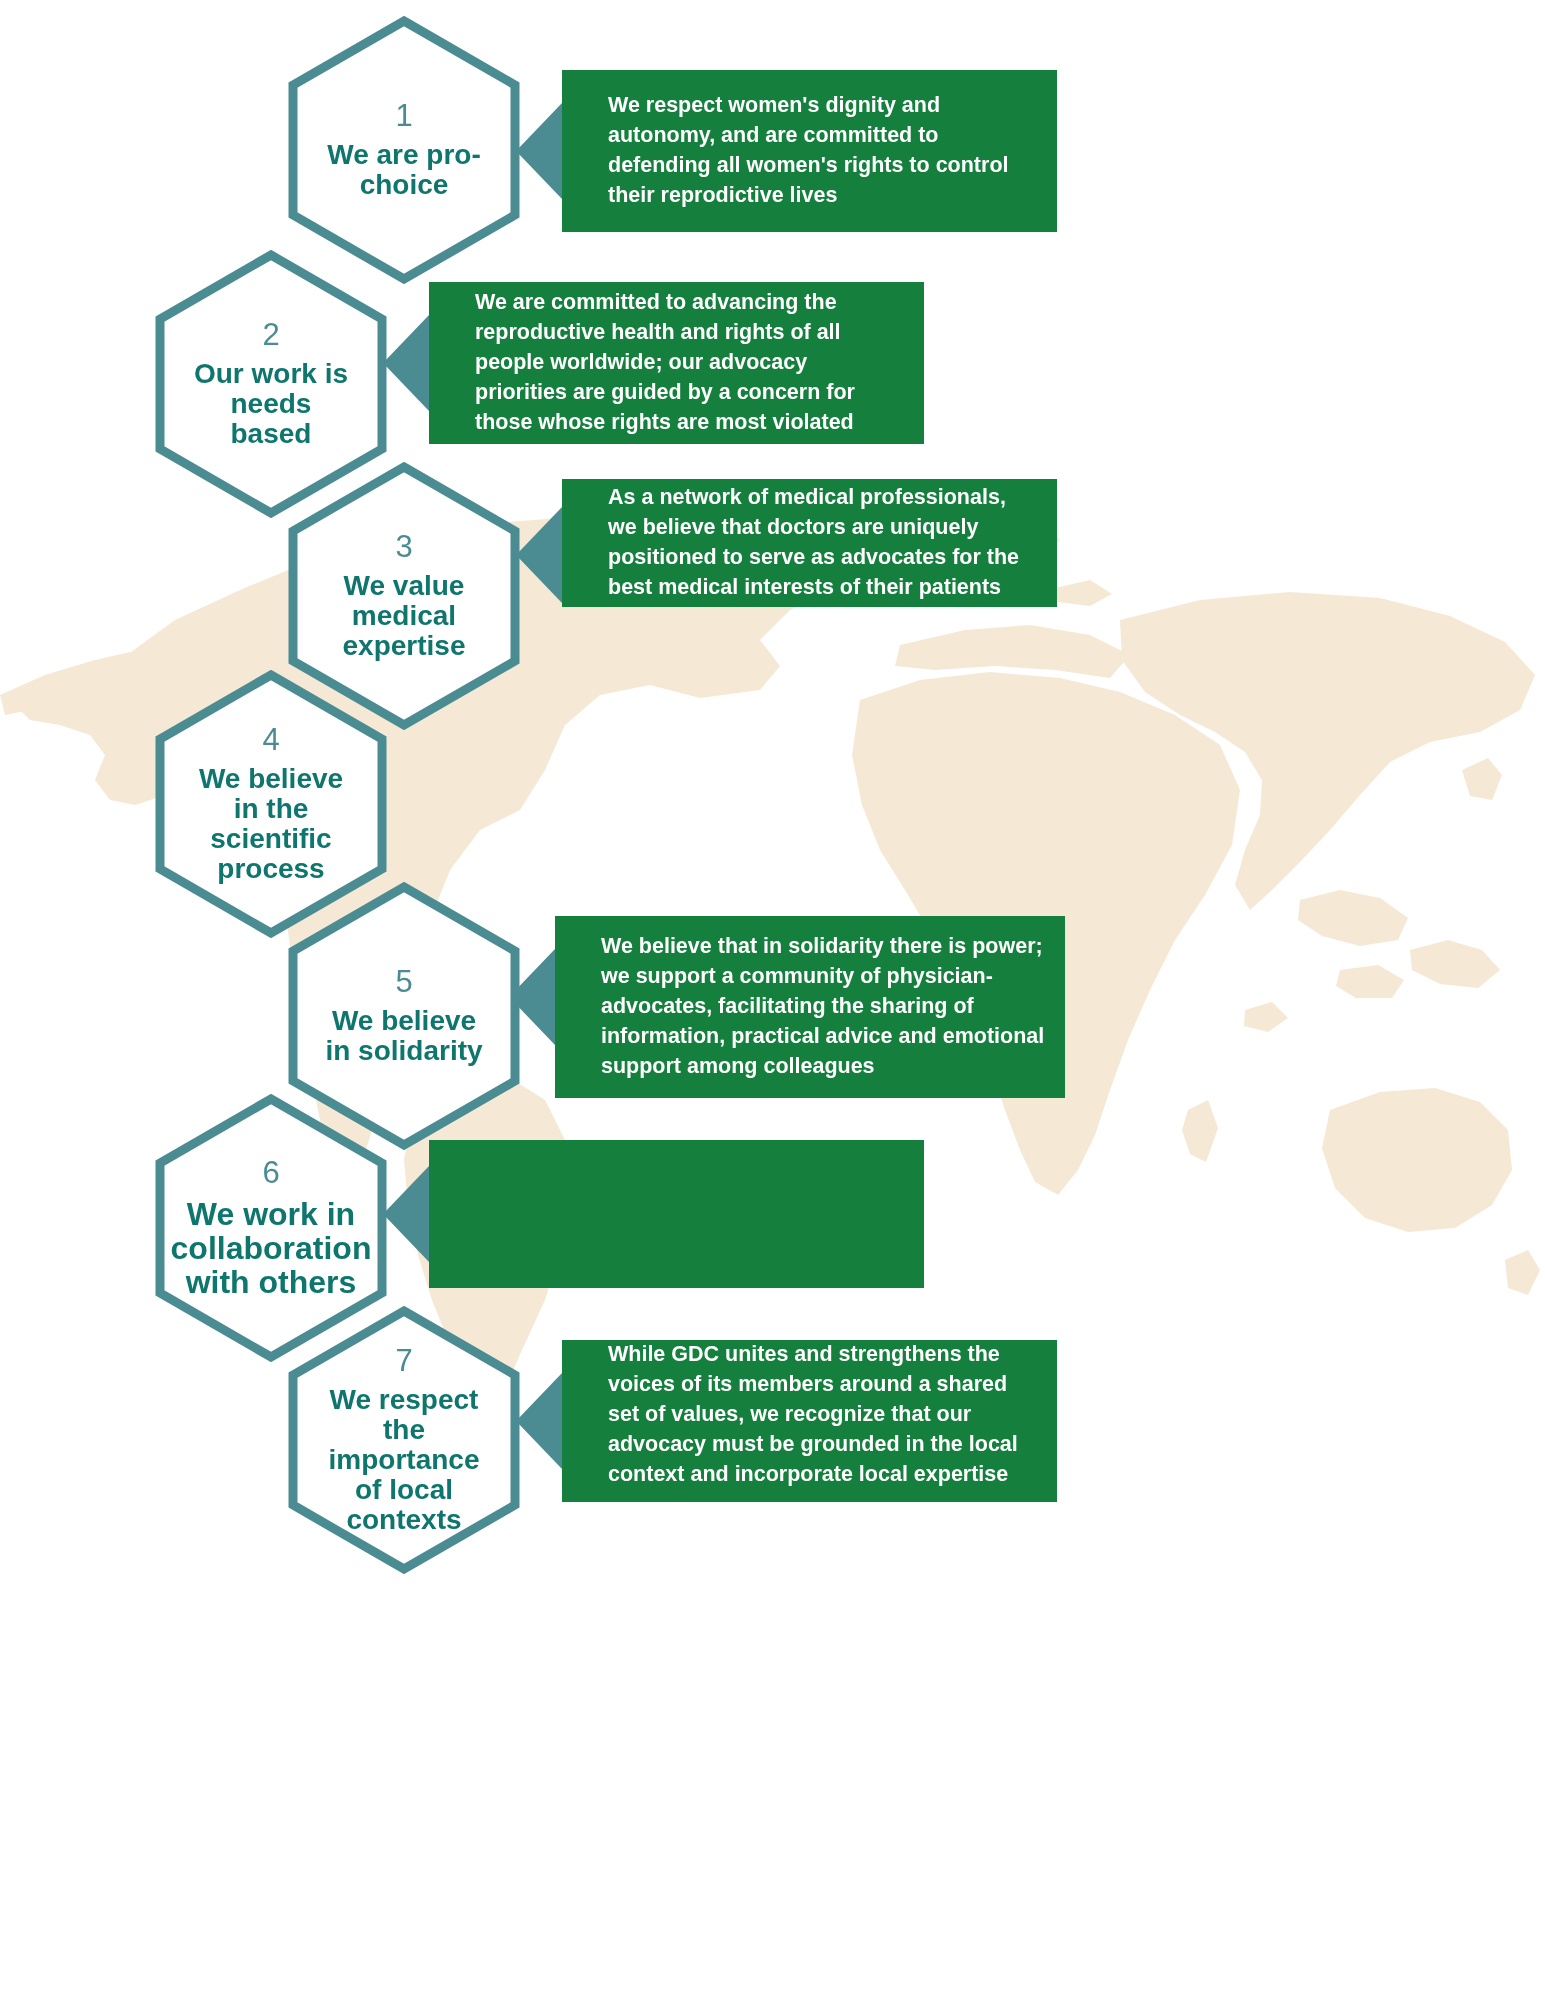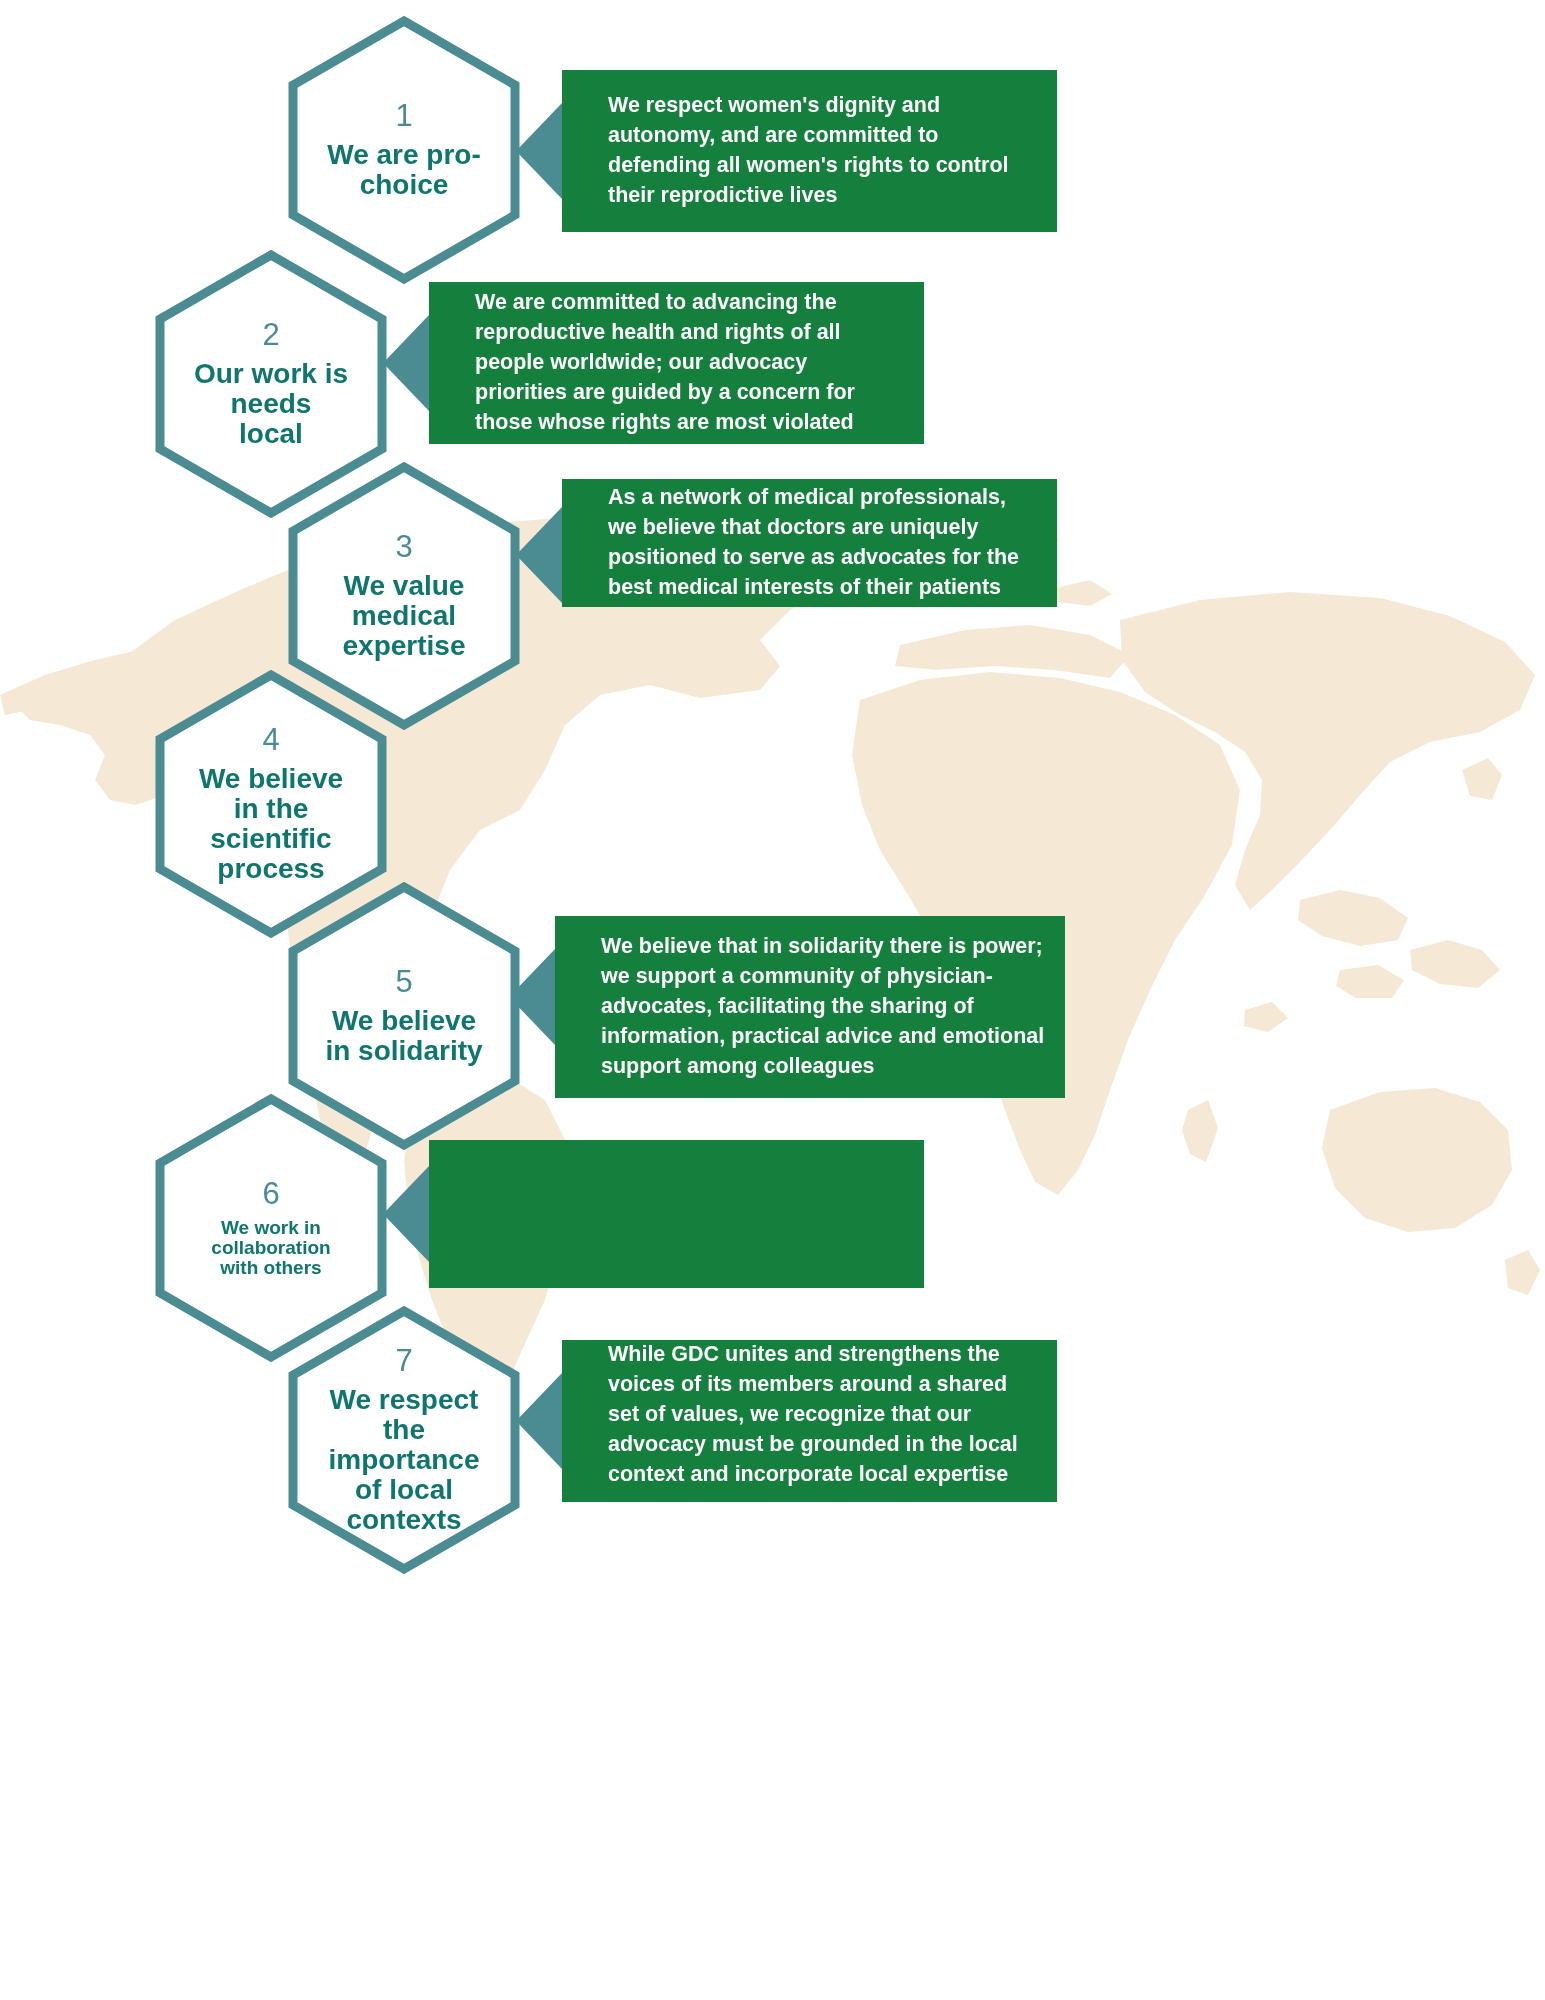--- a/index.html
+++ b/index.html
@@ -63,21 +63,21 @@
   }
   .hex-label {
     color: #0f766e;
     font-size: 28px;
     font-weight: bold;
     line-height: 1.07;
     text-align: center;
     white-space: pre-line;
   }
   .hex-label.small {
-    font-size: 19px;
+    font-size: 32px;
     text-align: center;
   }
   
   .callout {
     position: absolute;
     background: #15803d;
     z-index: 2;
     box-sizing: border-box;
     display: flex;
     align-items: center;
@@ -175,21 +175,21 @@
   </div>
 
   <div class="hex" style="left:155px; top:250px;">
     <svg viewBox="0 0 232 268">
       <polygon points="116,5 227,69 227,199 116,263 5,199 5,69" fill="#ffffff" stroke="#4b8c93" stroke-width="9"></polygon>
     </svg>
     <div class="hex-inner">
       <div class="hex-num">2</div>
       <div class="hex-label">Our work is
 needs
-local</div>
+based</div>
     </div>
   </div>
   <div class="callout" style="left:429px; top:282px; width:495px; height:162px; padding:0 0 0 46px;">
     <div class="notch" style="top:33px;"></div>
     <div class="callout-text">We are committed to advancing the
 reproductive health and rights of all
 people worldwide; our advocacy
 priorities are guided by a concern for
 those whose rights are most violated</div>
   </div>

